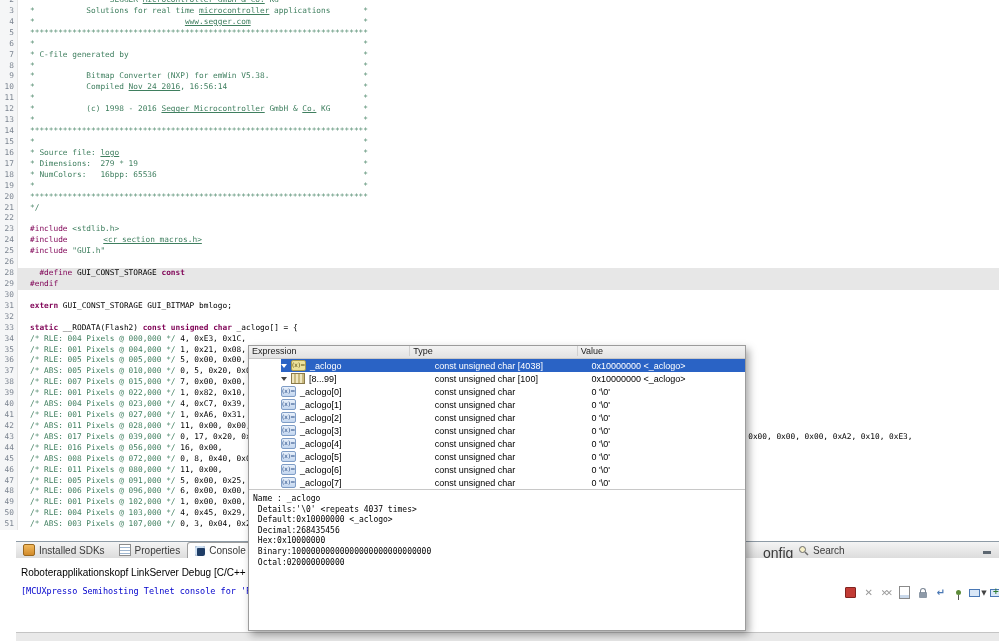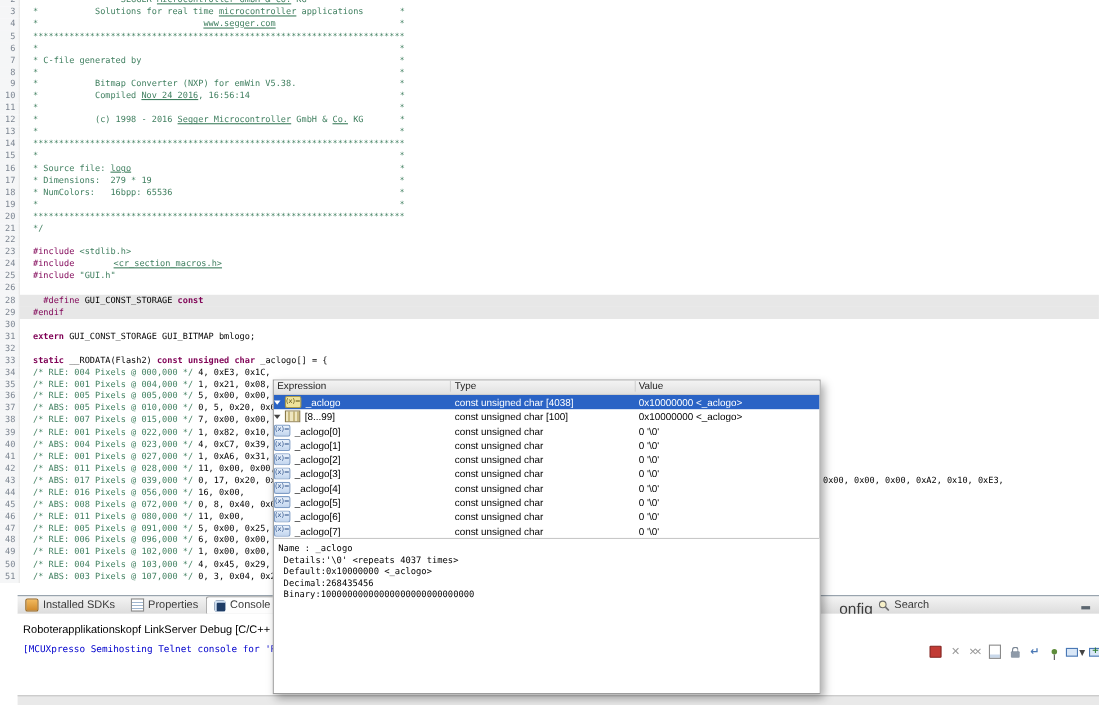--- a/index.html
+++ b/index.html
@@ -77,21 +77,21 @@
   .popup{position:absolute;left:248px;top:345px;width:498px;height:286px;background:#fff;
          border:1px solid #9C9C9C;box-shadow:3px 4px 8px rgba(0,0,0,0.35);z-index:100;
          box-sizing:border-box;font-size:9px;}
   .pt-header{display:flex;height:13px;background:linear-gradient(#F3F3F3,#E2E2E2);
          border-bottom:1px solid #C8C8C8;align-items:flex-start;box-sizing:border-box;}
   .pt-h{padding-left:3px;box-sizing:border-box;color:#222;white-space:nowrap;overflow:hidden;}
   .pt-h.c1,.pt-c.c1{width:162px;}
   .pt-h.c2,.pt-c.c2{width:168px;}
   .pt-h.c3,.pt-c.c3{width:168px;}
   .pt-h.c1,.pt-h.c2{border-right:1px solid #D0D0D0;}
-  #popup-rows{overflow:hidden;}
+  #popup-rows{overflow:hidden;margin-left:32px;}
   .pt-row{display:flex;height:13px;align-items:center;}
   .pt-row.selected{background:#2A63C5;color:#fff;}
   .pt-c{white-space:nowrap;overflow:hidden;box-sizing:border-box;padding-left:3px;}
   .pt-c.c1{display:flex;align-items:center;padding-left:0;}
   .lvl0{padding-left:3px;}  .lvl1{padding-left:15px;}  .lvl2{padding-left:36px;}
   .tri{flex:none;width:0;height:0;border-left:3.5px solid transparent;
        border-right:3.5px solid transparent;border-top:4.5px solid #444;margin-right:4px;}
   .selected .tri{border-top-color:#fff;}
   .vicon{flex:none;width:13px;height:9px;border-radius:2px;margin-right:4px;
        background:linear-gradient(#E9F1FB,#C3D6EF);border:1px solid #7F9DC6;
@@ -320,16 +320,16 @@
         </div>
         <div class="pt-row">
           <span class="pt-c c1 lvl2">
             <span class="vicon">(x)=</span>
             <span>_aclogo[7]</span>
           </span>
           <span class="pt-c c2">const unsigned char</span>
           <span class="pt-c c3">0 '\0'</span>
         </div>
       </div>
-    <div class="popup-details" id="popup-details"><div>Name : _aclogo</div><div> Details:'\0' &lt;repeats 4037 times&gt;</div><div> Default:0x10000000 &lt;_aclogo&gt;</div><div> Decimal:268435456</div><div> Binary:10000000000000000000000000000</div></div>
+    <div class="popup-details" id="popup-details"><div>Name : _aclogo</div><div> Details:'\0' &lt;repeats 4037 times&gt;</div><div> Default:0x10000000 &lt;_aclogo&gt;</div><div> Decimal:268435456</div><div> Hex:0x10000000</div><div> Binary:10000000000000000000000000000</div><div> Octal:020000000000</div></div>
   </div>
 
 </div>
 
 </body></html>

